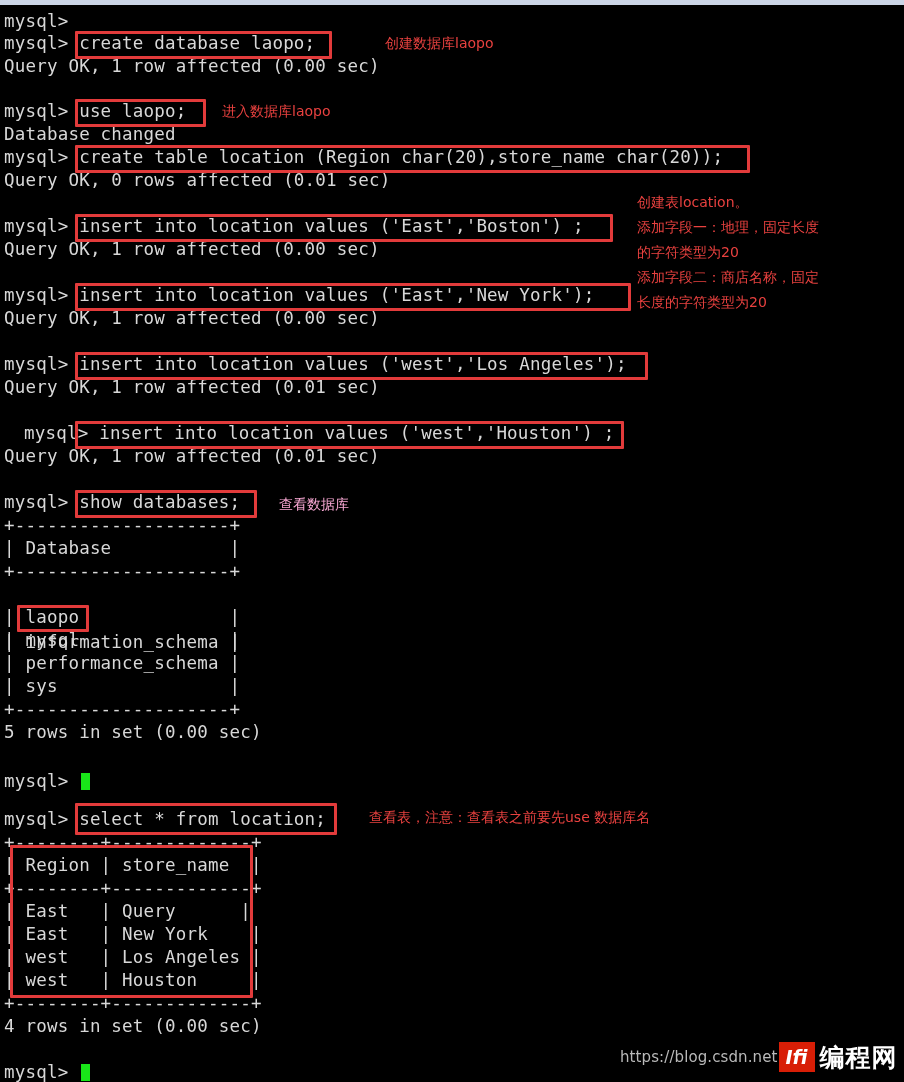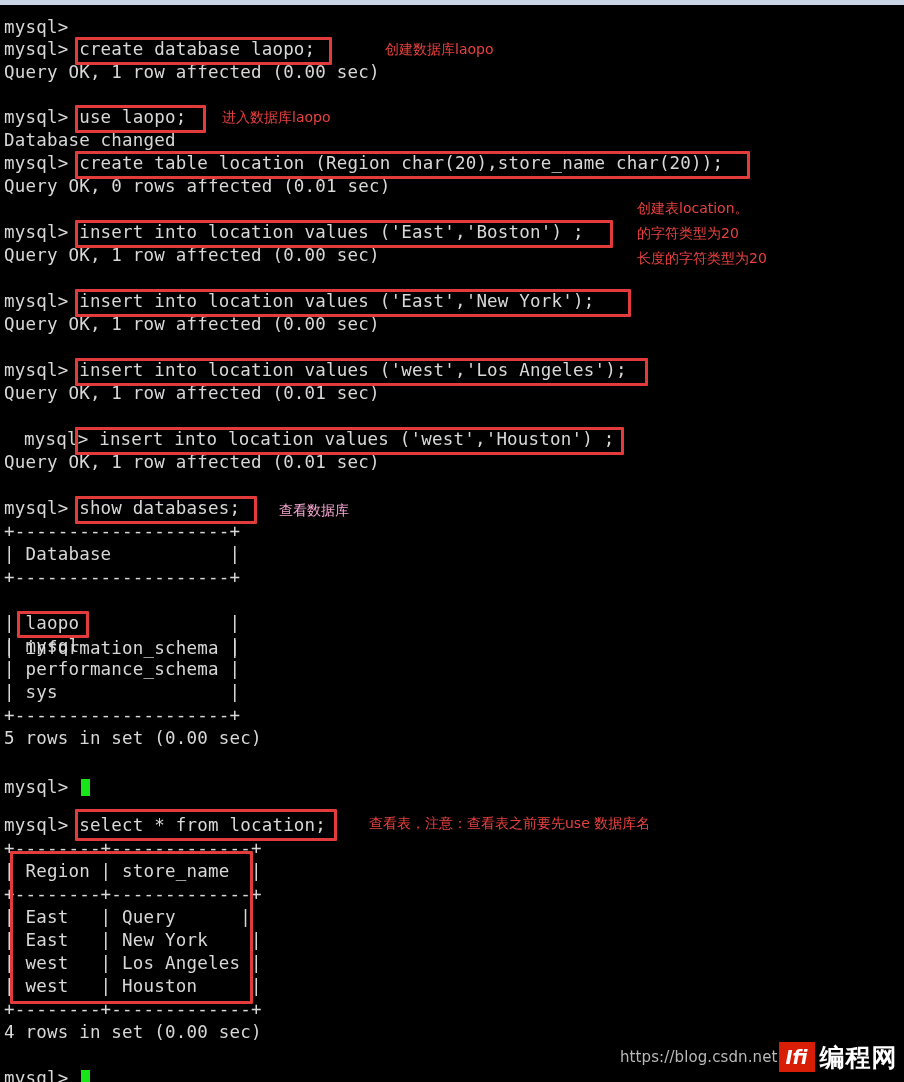--- a/index.html
+++ b/index.html
@@ -20,21 +20,21 @@
     position: absolute;
     left: 0; top: 0;
     width: 904px;
     height: 5px;
     background: #ccd5e6;
   }
 
   #terminal {
     position: absolute;
     left: 0;
-    top: 11px;
+    top: 5px;
     width: 904px;
     height: 840px;
     background: #000000;
   }
 
   
   .line {
     position: absolute;
     left: 4px;
     white-space: pre;
@@ -178,21 +178,21 @@
       <div class="redbox" title="insert into location values ('west','Los Angeles');" style="left: 75px; top: 347px; width: 573px; height: 28px; border-color: rgb(226, 59, 59);"></div>
       <div class="redbox" title="insert into location values ('west','Houston') ;" style="left: 75px; top: 416px; width: 549px; height: 28px; border-color: rgb(226, 59, 59);"></div>
       <div class="redbox" title="show databases;" style="left: 75px; top: 485px; width: 182px; height: 28px; border-color: rgb(226, 59, 59);"></div>
       <div class="redbox" title="laopo" style="left: 17px; top: 600px; width: 72px; height: 27px; border-color: rgb(226, 59, 59);"></div>
       <div class="redbox" title="select * from location;" style="left: 75px; top: 798px; width: 262px; height: 32px; border-color: rgb(226, 59, 59);"></div>
       <div class="redbox" title="result rows Region / store_name" style="left: 10px; top: 840px; width: 243px; height: 153px; border-color: rgb(226, 59, 59);"></div>
     </div>
   <div id="annotation-layer">
       <div class="annot" style="left: 385px; top: 26px; color: rgb(232, 65, 63);"><div>创建数据库laopo</div></div>
       <div class="annot" style="left: 222px; top: 94px; color: rgb(232, 65, 63);"><div>进入数据库laopo</div></div>
-      <div class="annot" style="left: 637px; top: 185px; color: rgb(232, 65, 63);"><div>创建表location。</div><div>的字符类型为20</div><div>长度的字符类型为20</div></div>
+      <div class="annot" style="left: 637px; top: 185px; color: rgb(232, 65, 63);"><div>创建表location。</div><div>添加字段一：地理，固定长度</div><div>的字符类型为20</div><div>添加字段二：商店名称，固定</div><div>长度的字符类型为20</div></div>
       <div class="annot" style="left: 279px; top: 487px; color: #f9a8d4;"><div>查看数据库</div></div>
       <div class="annot" style="left: 369px; top: 800px; color: rgb(232, 65, 63);"><div>查看表，注意：查看表之前要先use 数据库名</div></div>
     </div>
 </div>
 
 <div id="watermark">
   <span id="wm-url">https://blog.csdn.net</span>
   <span id="wm-logo">Ifi</span>
   <span id="wm-text">编程网</span>
 </div>

